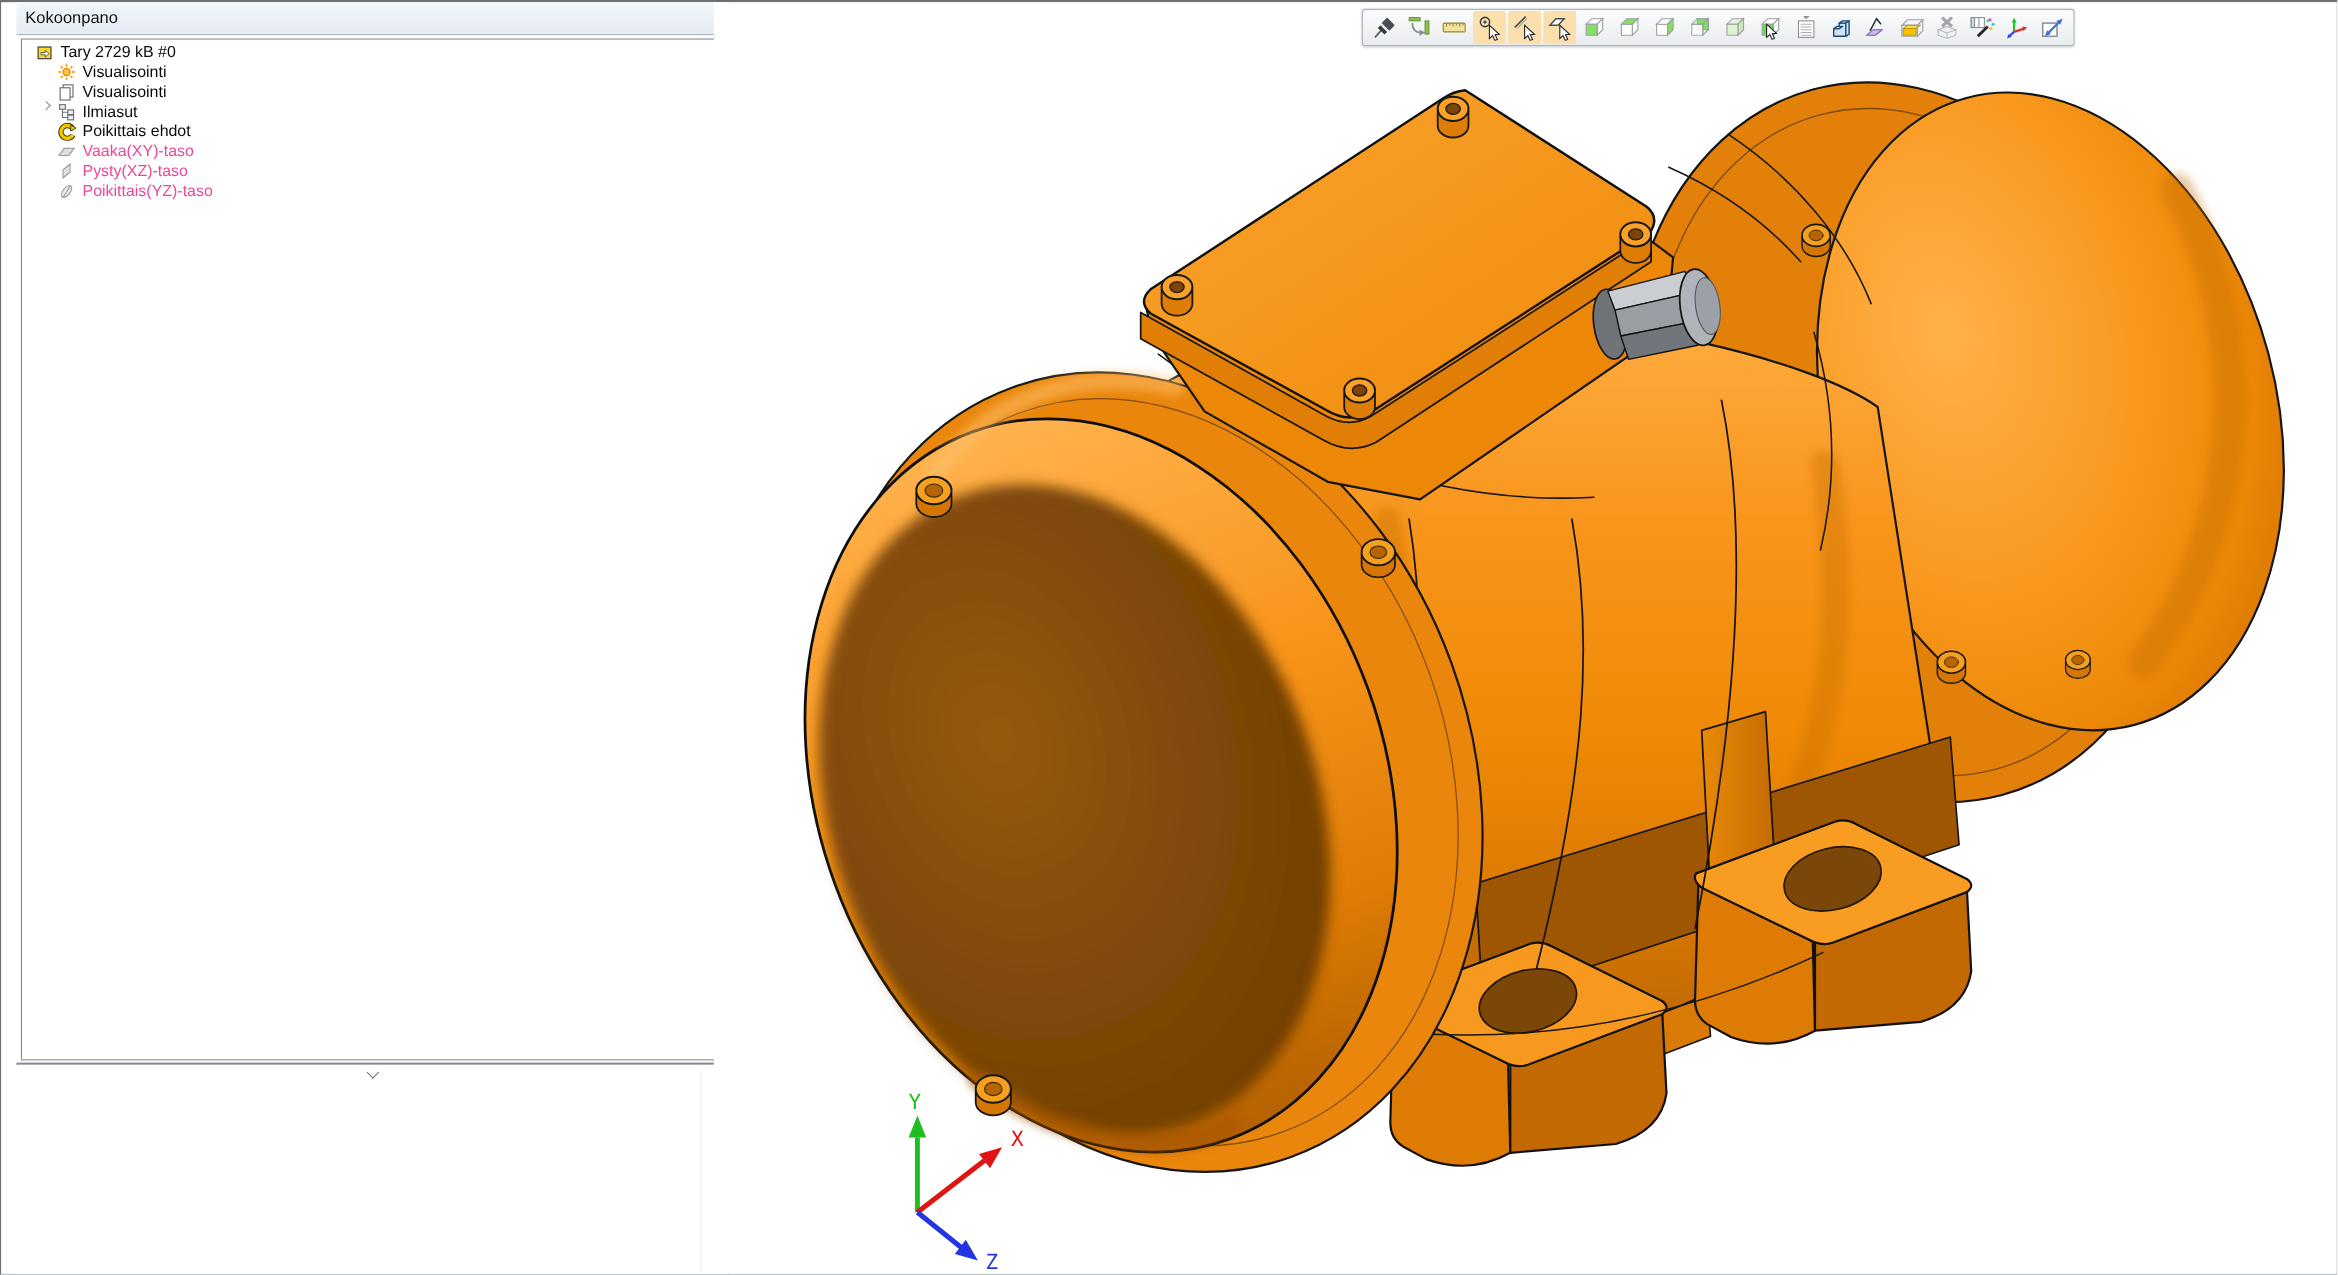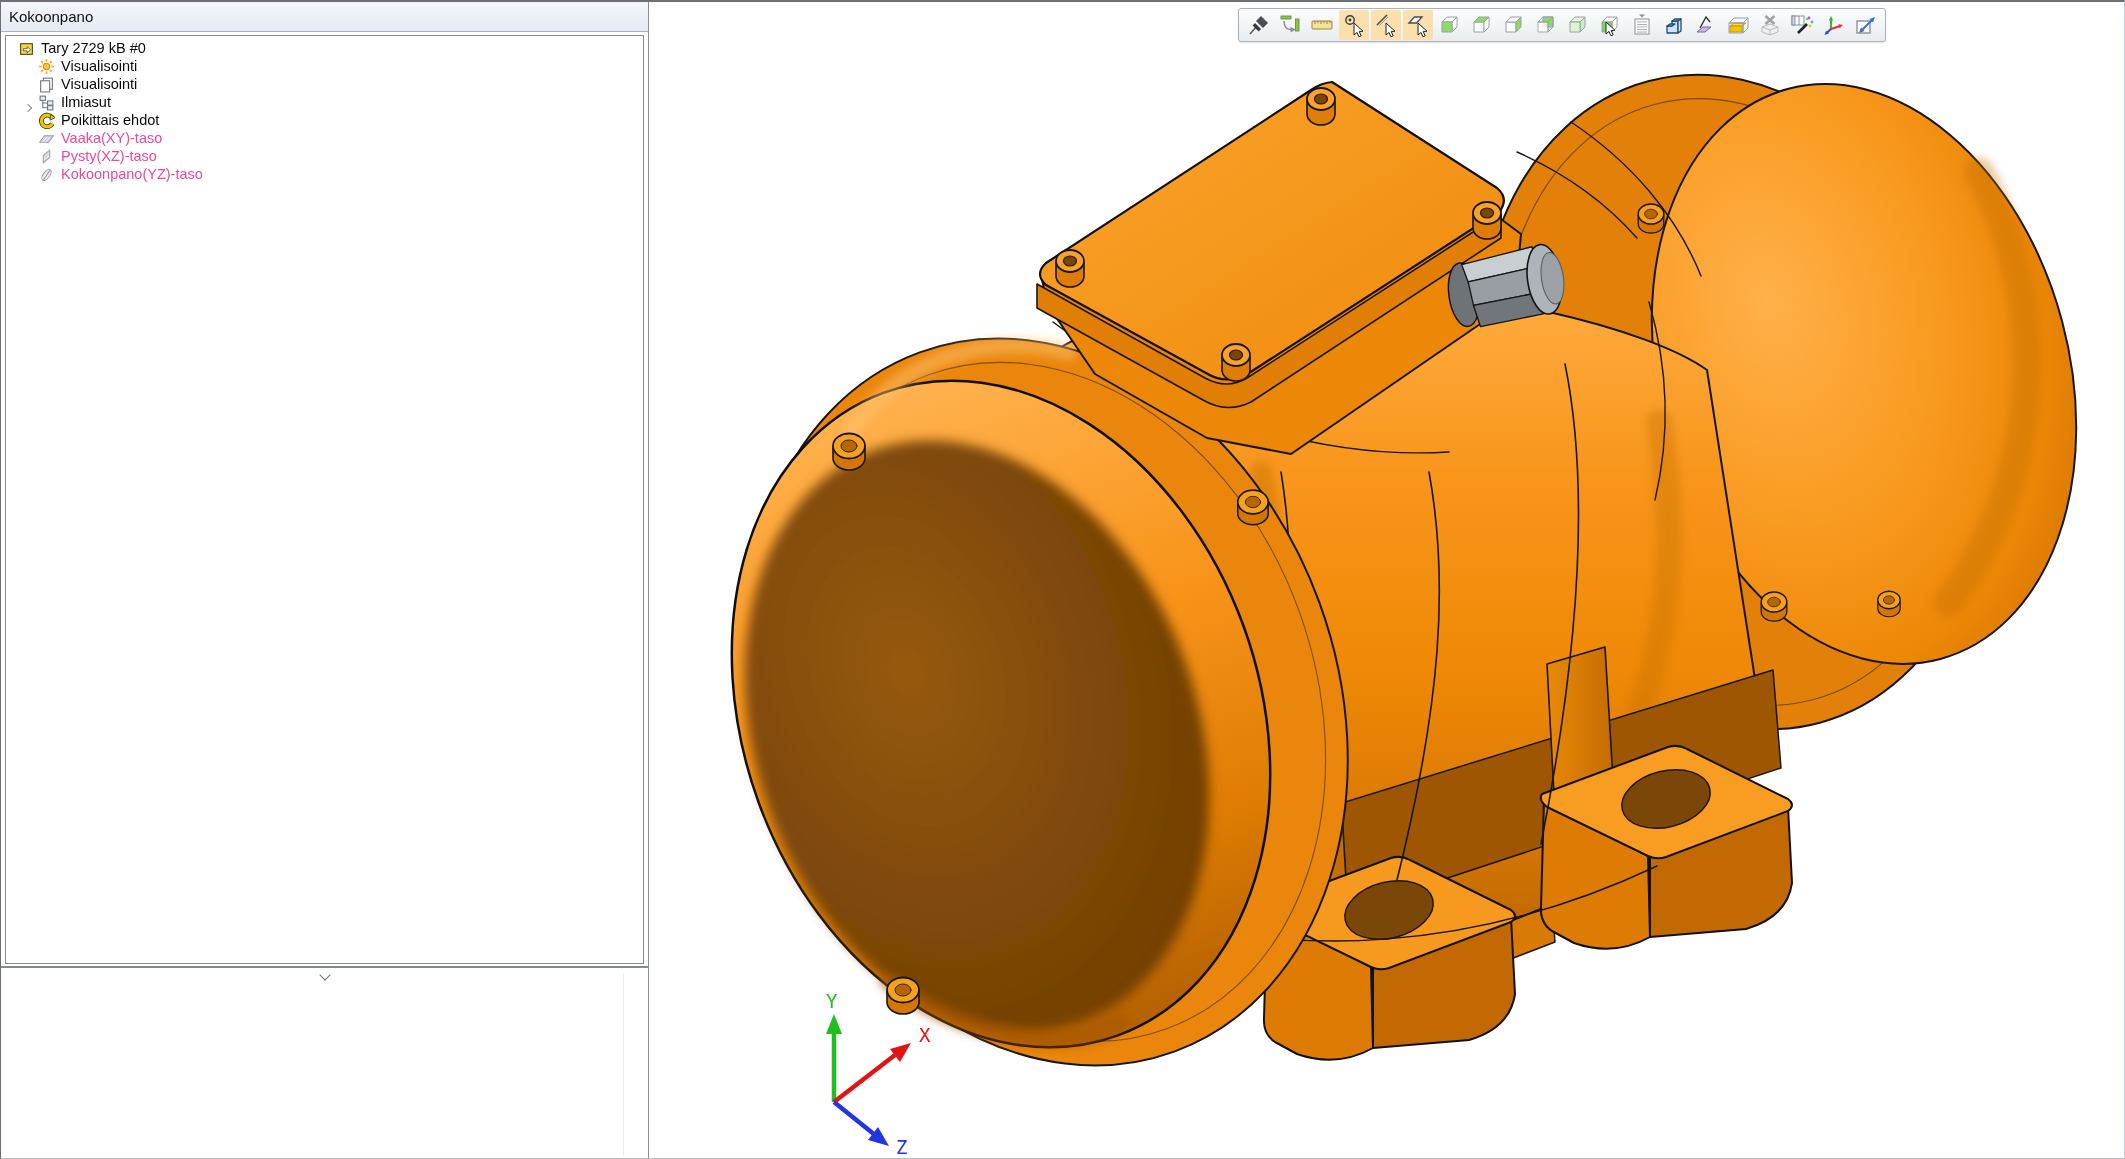--- a/index.html
+++ b/index.html
@@ -1,28 +1,28 @@
 <!DOCTYPE html>
 <html><head>
 <meta charset="utf-8">
 <style>
   html,body{margin:0;padding:0;background:#fff;}
   *{box-sizing:border-box;}
   .app{position:relative;width:2125px;height:1159px;font-family:"Liberation Sans",sans-serif;
        border-top:2px solid #6F6F6F;border-left:1px solid #6F6F6F;
        border-right:1px solid #C9CDD1;border-bottom:1px solid #B9BDC1;background:#fff;overflow:hidden;}
   
-  .sidebar{position:absolute;left:0;top:0;bottom:0;width:648px;background:#fff;
+  .sidebar{position:absolute;left:14px;top:0;bottom:0;width:648px;background:#fff;
            border-right:1px solid #8C9197;display:flex;flex-direction:column;}
   .sb-head{height:30px;flex:none;background:linear-gradient(#F3F7FB,#E5EBF3);
            border-bottom:1px solid #A9B1BC;display:flex;align-items:center;
            padding:0 8px;font-size:15px;color:#111;}
   .tree-panel{margin:3px 4px 0;border:1px solid #878C92;height:929px;flex:none;
               background:#fff;padding-top:3px;overflow:hidden;}
-  .row{height:18px;display:flex;align-items:flex-end;padding-left:12px;
+  .row{height:18px;display:flex;align-items:flex-start;padding-left:12px;
        font-size:14.5px;color:#0a0a0a;white-space:nowrap;cursor:default;}
   .row .sp{width:20px;flex:0 0 20px;display:flex;align-items:center;justify-content:center;}
   .ticon{width:17px;height:17px;margin-right:6px;flex:none;}
   .row.dis{color:#ec4899;}
   .lbl{line-height:18px;}
   .chev-r{width:6px;height:6px;border-top:1.6px solid #8a8f95;border-right:1.6px solid #8a8f95;
           transform:rotate(45deg);display:block;}
   .splitter{margin-top:2px;border-top:2px solid #868B91;height:0;flex:none;cursor:row-resize;}
   .bottom-panel{flex:1;background:#fff;position:relative;margin:0 2px;}
   .bp-chev{width:8px;height:8px;border-right:1.8px solid #6F747A;border-bottom:1.8px solid #6F747A;
@@ -135,21 +135,21 @@
         </svg>
         <span class="lbl">Pysty(XZ)-taso</span>
       </div>
 
       <div class="row dis">
         <span class="sp"></span>
         <svg class="ticon" viewBox="0 0 16 16">
           <ellipse cx="8" cy="8.5" rx="3" ry="6" transform="rotate(38 8 8.5)" fill="#EDEEF0" stroke="#9aa0a6"></ellipse>
           <line x1="5" y1="13.5" x2="11.5" y2="3.5" stroke="#9aa0a6"></line>
         </svg>
-        <span class="lbl">Kokoonpano(YZ)-taso</span>
+        <span class="lbl">Poikittais(YZ)-taso</span>
       </div>
 
 
     </div>
 
     <div class="splitter"></div>
 
     <div class="bottom-panel">
       <div class="bp-chev"></div>
       <div class="bp-line"></div>

